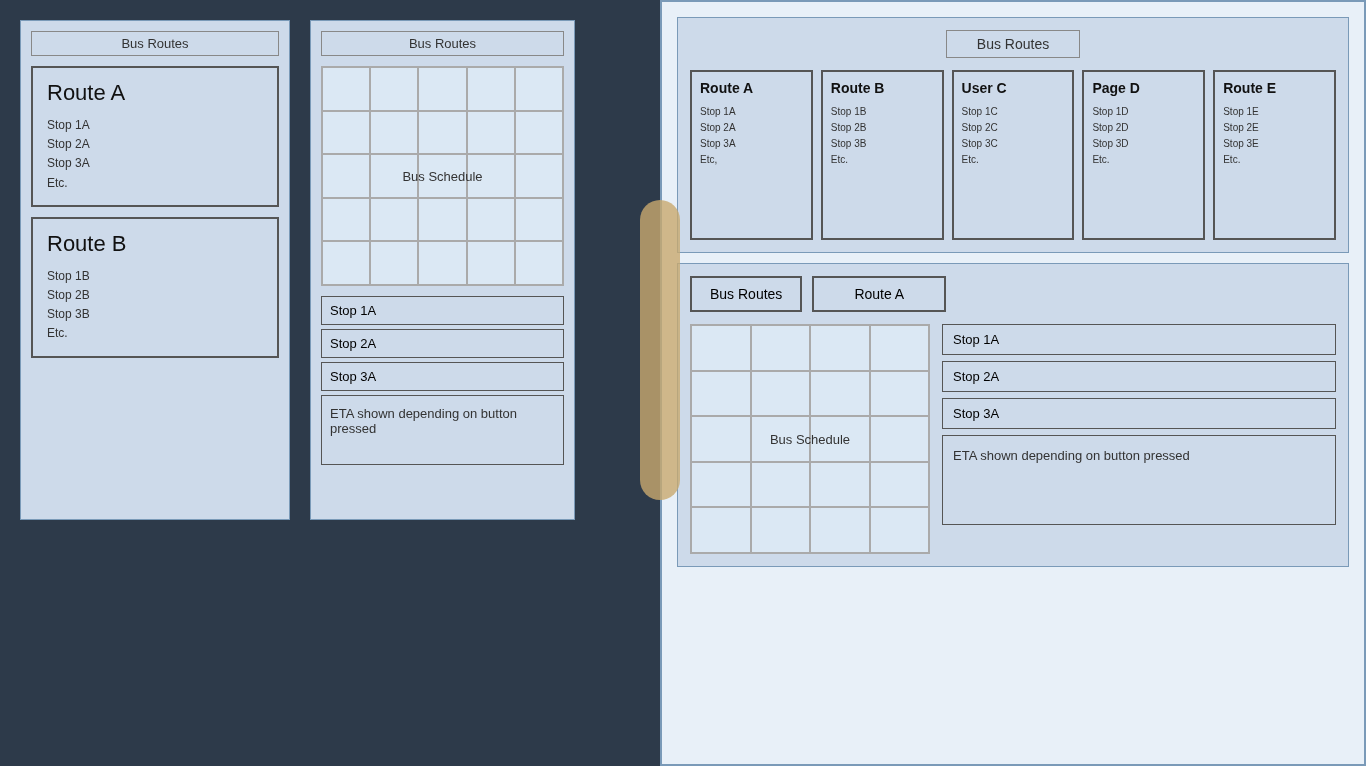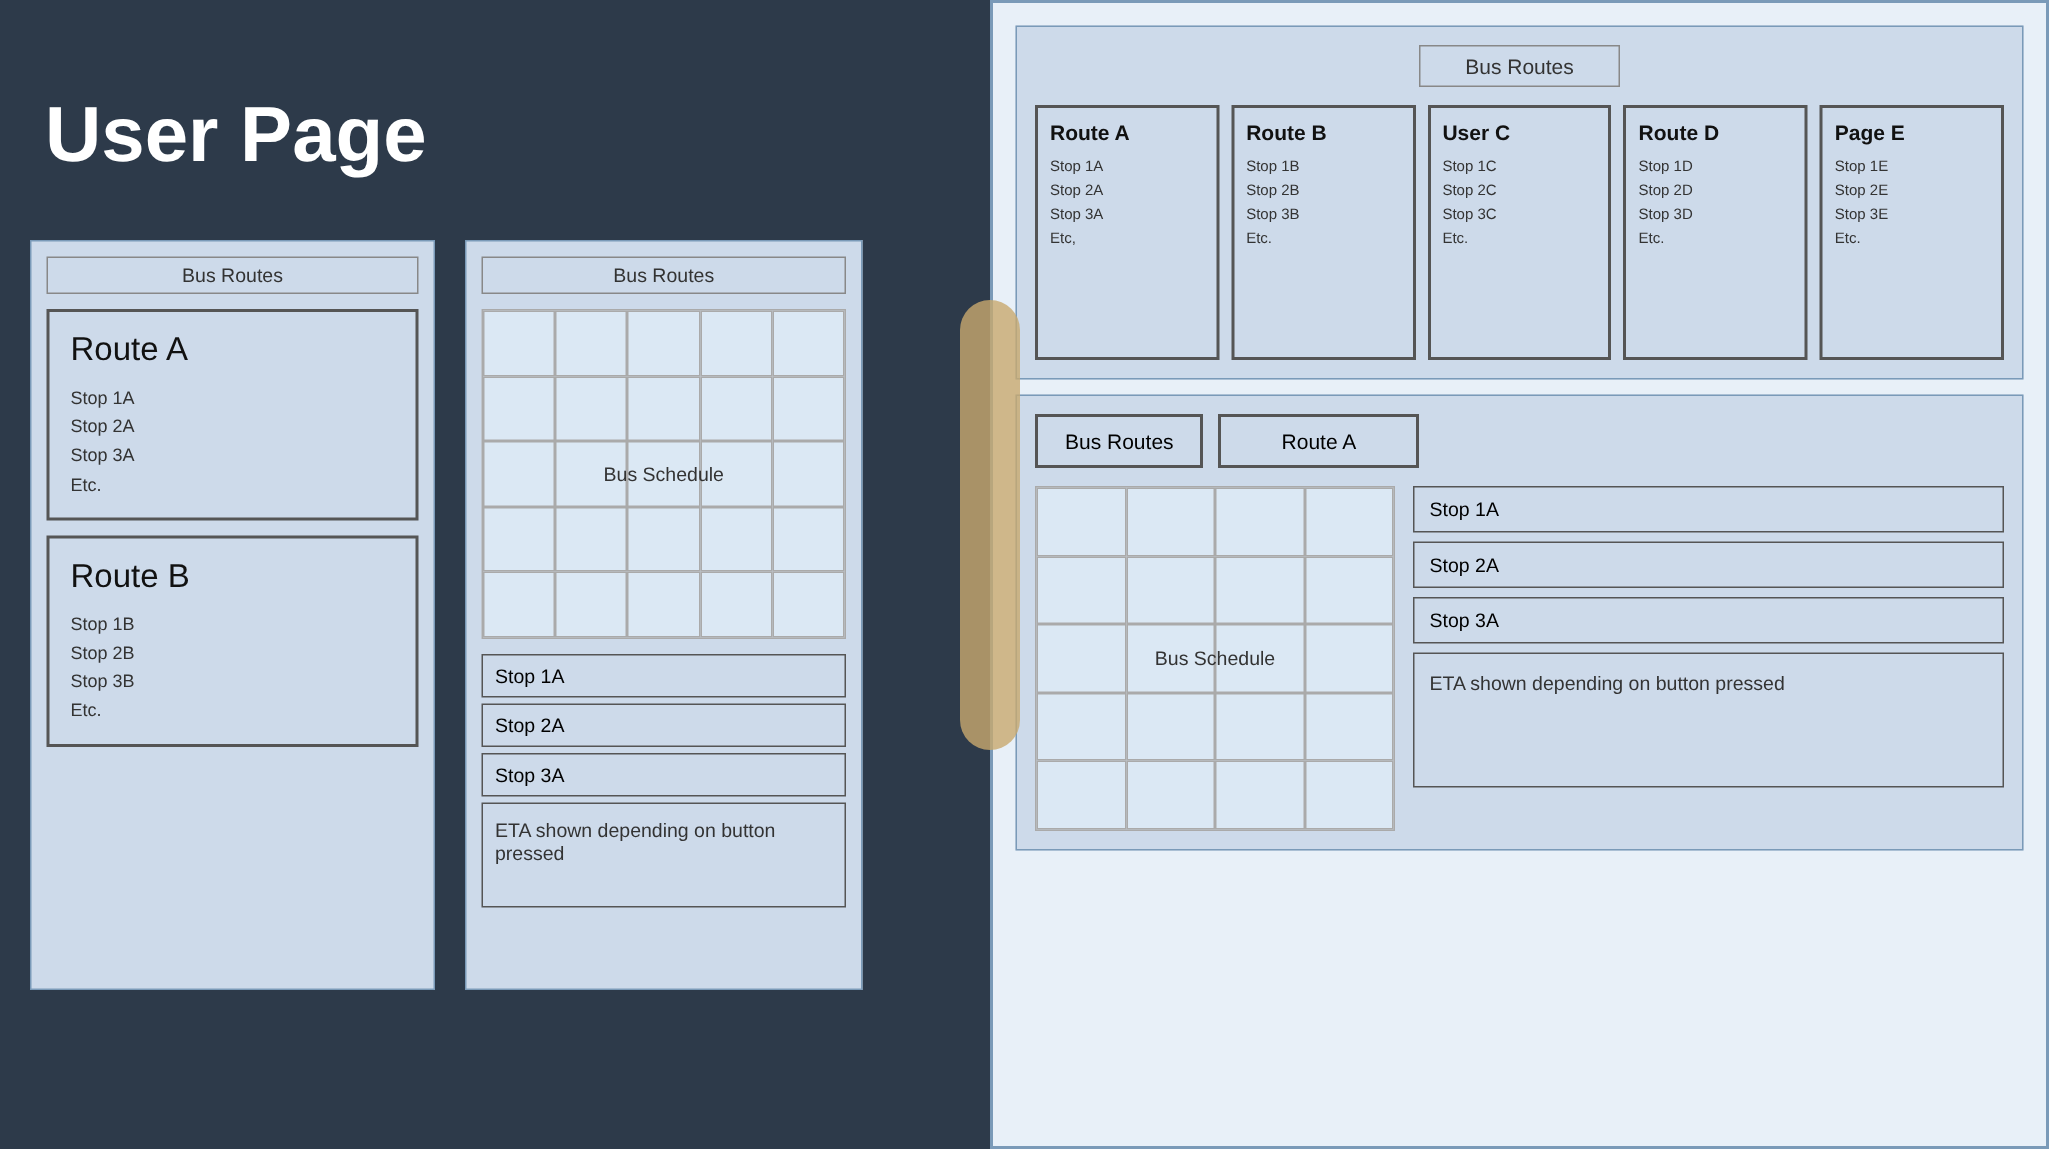--- a/index.html
+++ b/index.html
@@ -292,21 +292,20 @@
       padding: 12px 10px;
       font-size: 13px;
       color: #333;
       min-height: 90px;
     }
   </style>
 </head>
 <body>
 
 <div class="left-panel">
-  <div class="page-title">User Page</div>
 
   <div class="wireframes-container">
 
     <div class="wireframe-box wireframe-routes">
       <div class="wireframe-title">Bus Routes</div>
 
       <div class="route-card">
         <div class="route-card-title">Route A</div>
         <div class="route-card-stops">
           Stop 1A<br>Stop 2A<br>Stop 3A<br>Etc.
@@ -380,25 +379,25 @@
       </div>
       <div class="route-card-sm">
         <div class="route-card-sm-title">Route B</div>
         <div class="route-card-sm-stops">Stop 1B<br>Stop 2B<br>Stop 3B<br>Etc.</div>
       </div>
       <div class="route-card-sm">
         <div class="route-card-sm-title">User C</div>
         <div class="route-card-sm-stops">Stop 1C<br>Stop 2C<br>Stop 3C<br>Etc.</div>
       </div>
       <div class="route-card-sm">
-        <div class="route-card-sm-title">Route D</div>
+        <div class="route-card-sm-title">Page D</div>
         <div class="route-card-sm-stops">Stop 1D<br>Stop 2D<br>Stop 3D<br>Etc.</div>
       </div>
       <div class="route-card-sm">
-        <div class="route-card-sm-title">Page E</div>
+        <div class="route-card-sm-title">Route E</div>
         <div class="route-card-sm-stops">Stop 1E<br>Stop 2E<br>Stop 3E<br>Etc.</div>
       </div>
     </div>
   </div>
 
   <div class="right-bottom">
     <div class="bottom-header">
       <button class="bottom-btn">Bus Routes</button>
       <button class="bottom-btn-route">Route A</button>
     </div>

